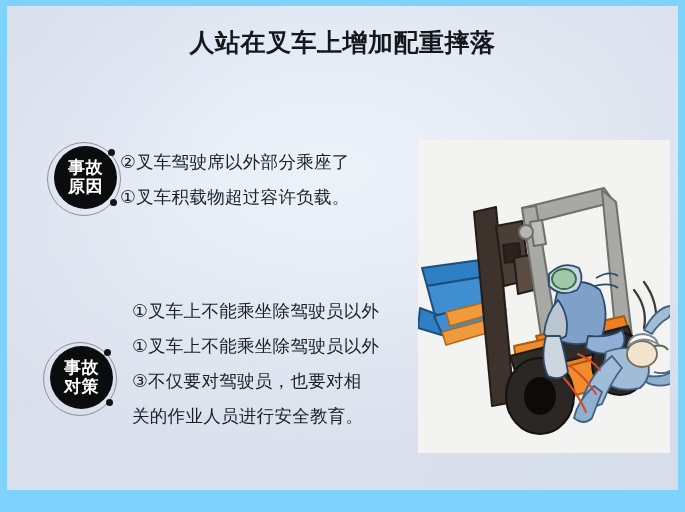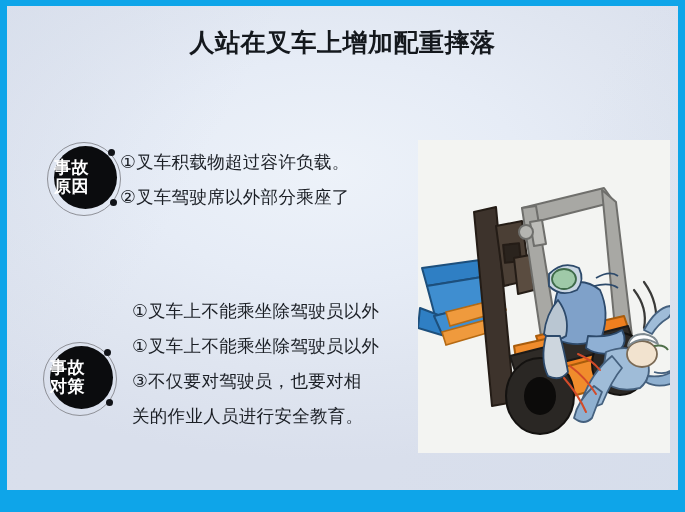--- a/index.html
+++ b/index.html
@@ -14,21 +14,21 @@
     background: #ffffff;
   }
 
   
   .slide {
     position: relative;
     width: 685px;
     height: 512px;
     box-sizing: border-box;
     padding: 6px 7px 22px 7px;
-    background: #0ea5e9;
+    background: #7dd3fc;
   }
   .slide-canvas {
     position: relative;
     width: 100%;
     height: 100%;
     overflow: hidden;
     background:
       radial-gradient(ellipse 75% 60% at 48% 34%, #edf2f9 0%, #e6ecf6 38%, #dfe5f0 70%, #d9dfec 100%);
   }
   .slide-canvas::after {
@@ -77,21 +77,21 @@
   .badge .disc {
     position: absolute;
     left: 7px;
     top: 4px;
     width: 63px;
     height: 63px;
     border-radius: 50%;
     background: #0b0c0e;
     display: flex;
     flex-direction: column;
-    align-items: flex-start;
+    align-items: center;
     justify-content: center;
     color: #ffffff;
     font-size: 17px;
     font-weight: bold;
     line-height: 1.08;
     letter-spacing: 0.5px;
   }
   .badge .disc span { display: block; }
   .badge .dot {
     position: absolute;
@@ -141,22 +141,22 @@
       <div class="ring"></div>
       <div class="dot dot-tr"></div>
       <div class="dot dot-br"></div>
       <div class="disc">
         <span>事故</span>
         <span>原因</span>
       </div>
     </div>
 
     <div class="textblock block-cause">
+      <span class="line">②叉车驾驶席以外部分乘座了</span>
       <span class="line">①叉车积载物超过容许负载。</span>
-      <span class="line">②叉车驾驶席以外部分乘座了</span>
     </div>
 
     <div class="badge badge-counter">
       <div class="ring"></div>
       <div class="dot dot-tr"></div>
       <div class="dot dot-br"></div>
       <div class="disc">
         <span>事故</span>
         <span>对策</span>
       </div>

